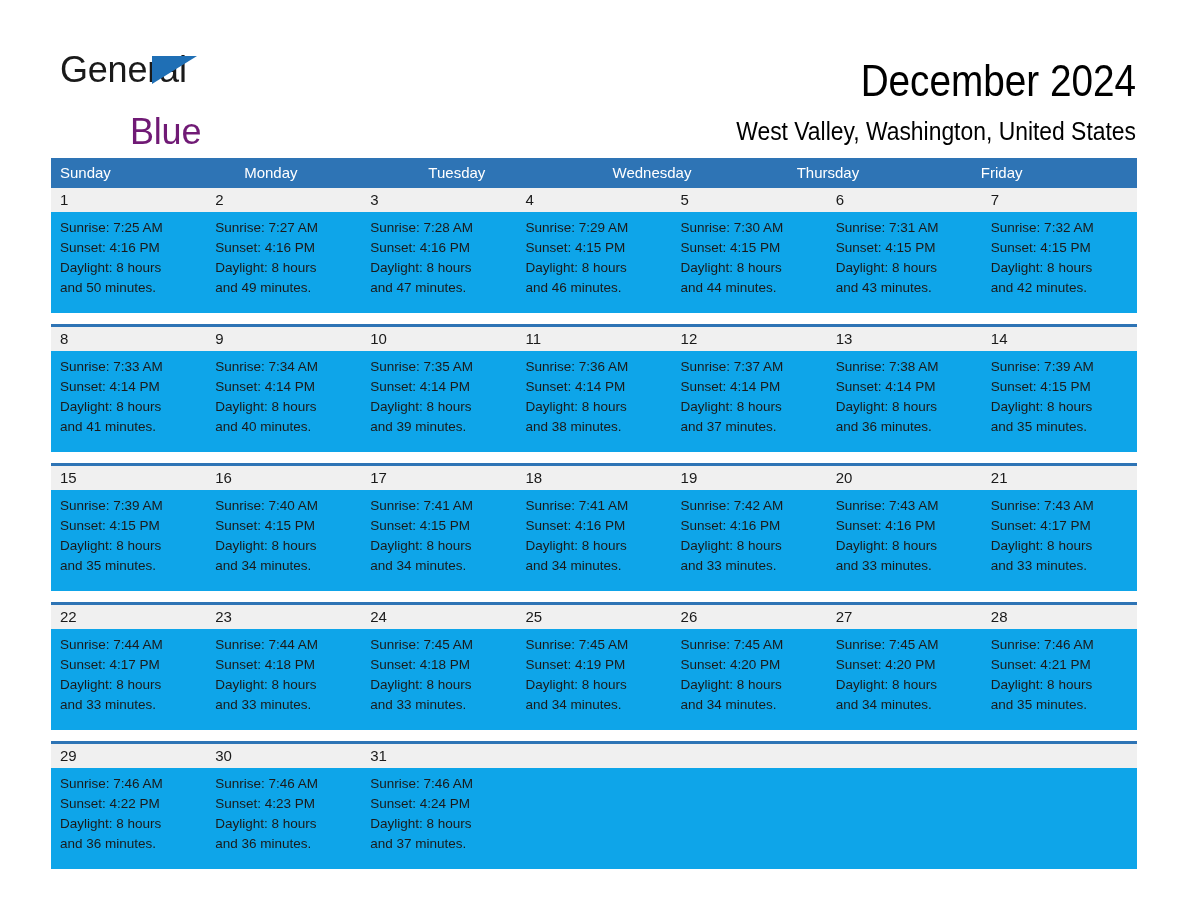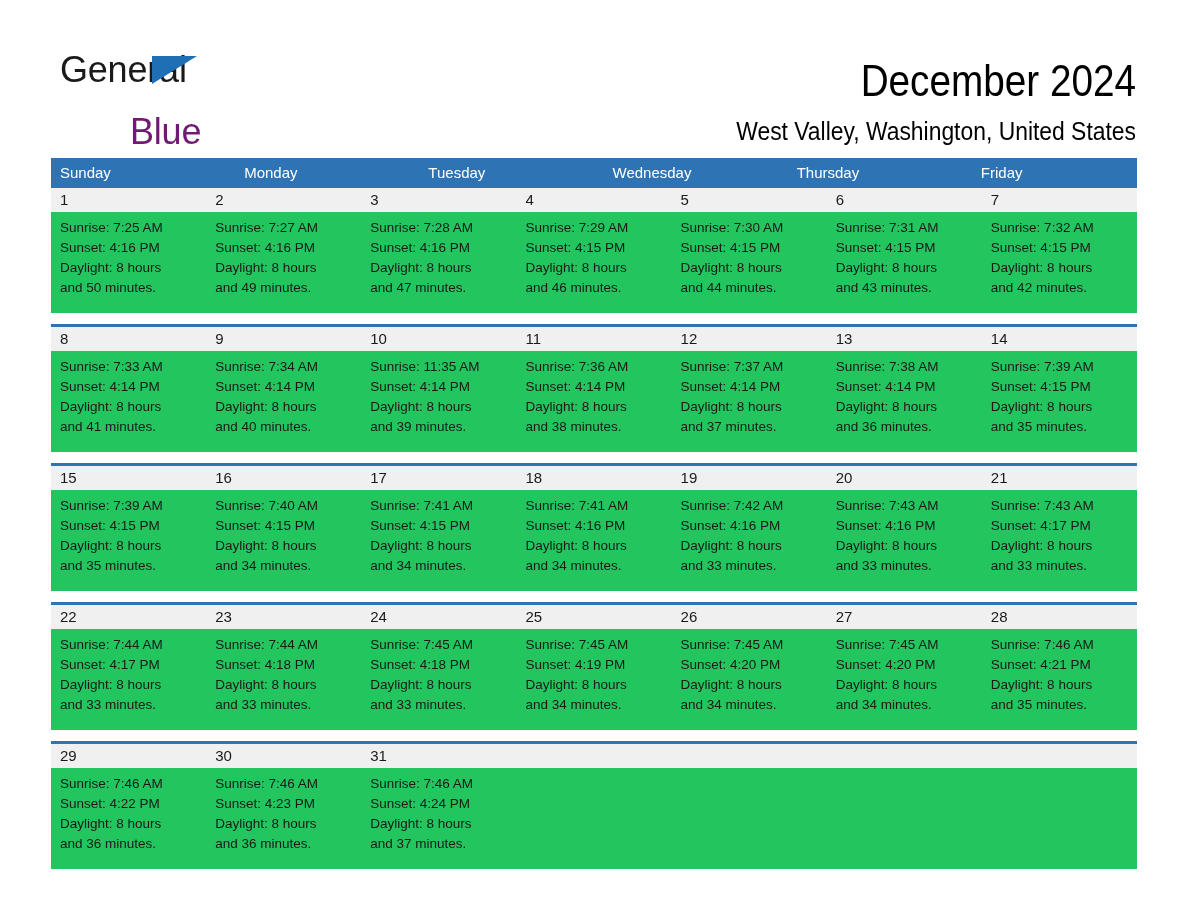--- a/index.html
+++ b/index.html
@@ -133,21 +133,21 @@
   .daynum {
     flex: 1 1 0;
     font-size: 15px;
     line-height: 24px;
     padding-left: 9px;
     box-sizing: border-box;
     color: #1a1a1a;
   }
   .detail-row {
     display: flex;
-    background: #22c55e;
+    background: #0ea5e9;
     height: 101px;
   }
   .detail {
     flex: 1 1 0;
     padding: 6px 8px 0 9px;
     box-sizing: border-box;
     font-size: 13.5px;
     line-height: 20px;
     color: #1a1a1a;
   }
@@ -260,21 +260,21 @@
           <div>Daylight: 8 hours</div>
           <div>and 41 minutes.</div>
         </div>
         <div class="detail">
           <div>Sunrise: 7:34 AM</div>
           <div>Sunset: 4:14 PM</div>
           <div>Daylight: 8 hours</div>
           <div>and 40 minutes.</div>
         </div>
         <div class="detail">
-          <div>Sunrise: 11:35 AM</div>
+          <div>Sunrise: 7:35 AM</div>
           <div>Sunset: 4:14 PM</div>
           <div>Daylight: 8 hours</div>
           <div>and 39 minutes.</div>
         </div>
         <div class="detail">
           <div>Sunrise: 7:36 AM</div>
           <div>Sunset: 4:14 PM</div>
           <div>Daylight: 8 hours</div>
           <div>and 38 minutes.</div>
         </div>

